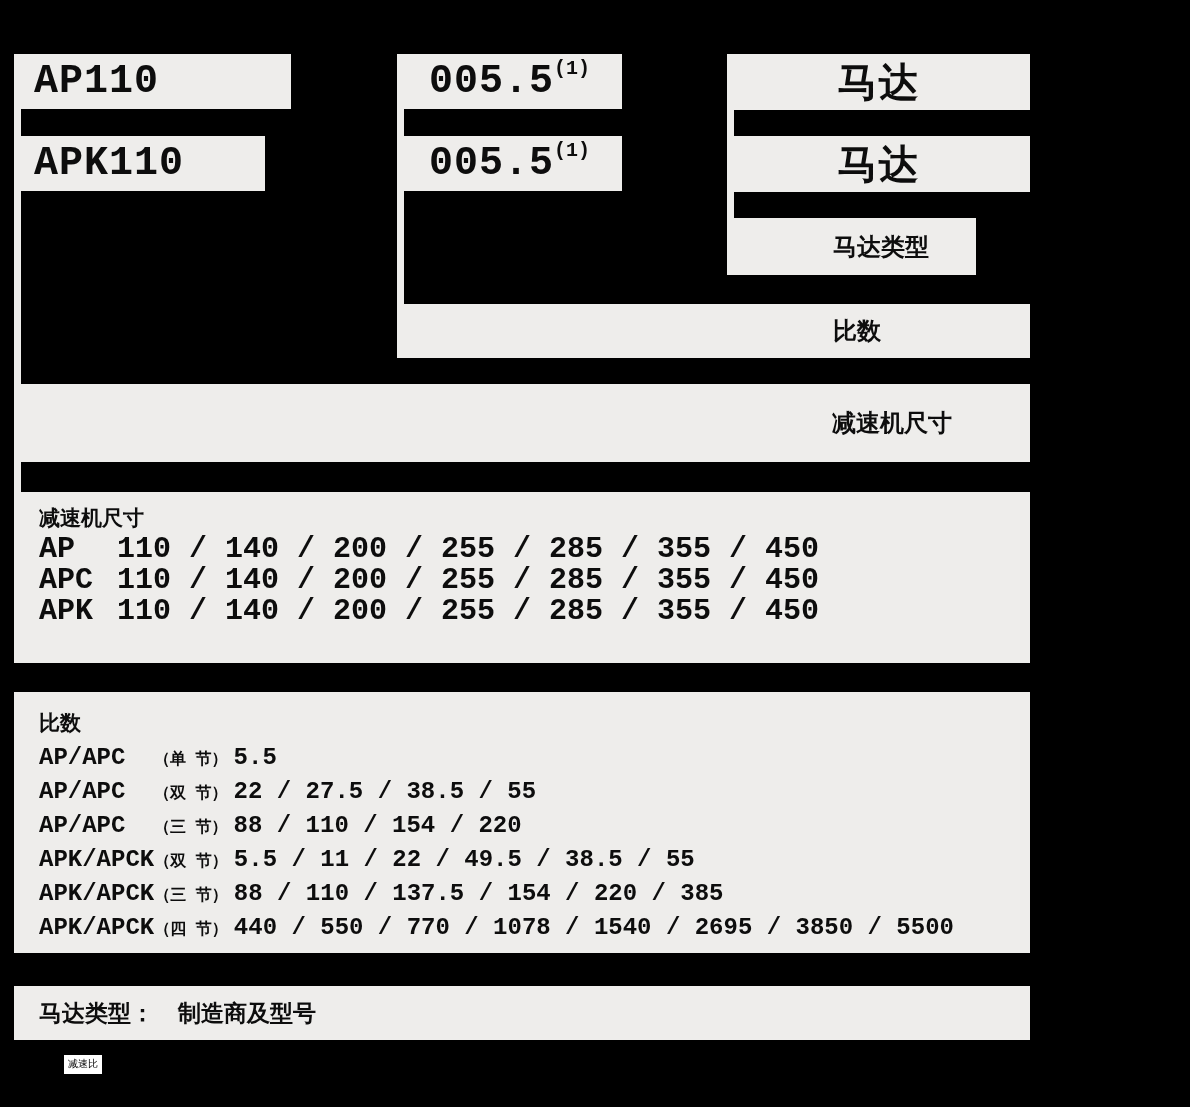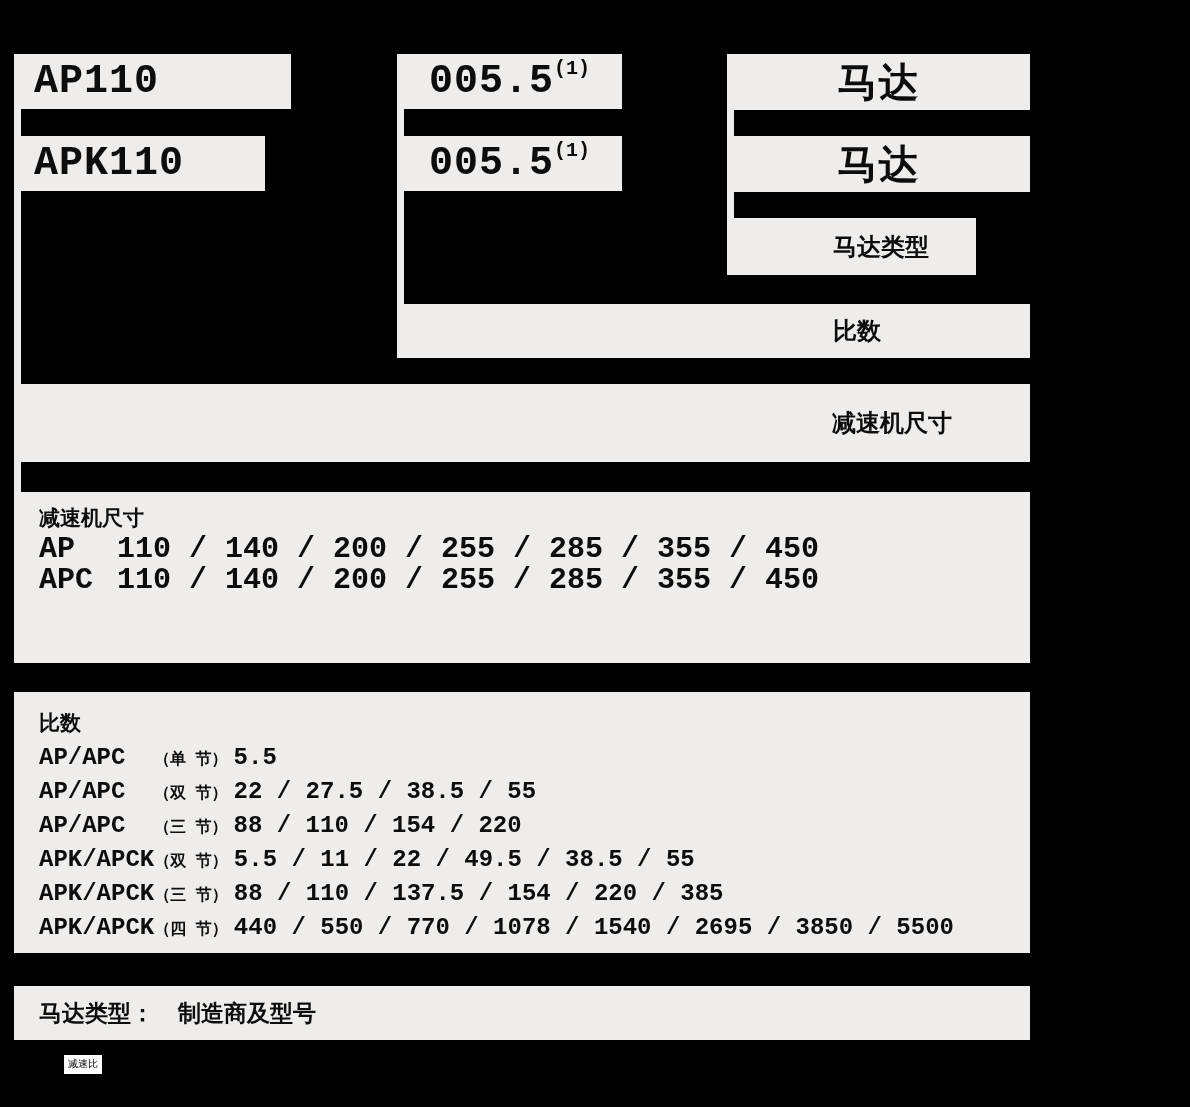--- a/index.html
+++ b/index.html
@@ -73,20 +73,23 @@
   </div>
 
   <div class="box legend" style="left:14px; top:492px; width:1016px; height:171px; padding:14px 0 0 25px;">
     <div class="title">减速机尺寸</div>
     <div class="row">
       <span class="model-col">AP</span><span>110 / 140 / 200 / 255 / 285 / 355 / 450</span>
     </div>
     <div class="row">
       <span class="model-col">APC</span><span>110 / 140 / 200 / 255 / 285 / 355 / 450</span>
     </div>
+    <div class="row">
+      <span class="model-col">APK</span><span>110 / 140 / 200 / 255 / 285 / 355 / 450</span>
+    </div>
   </div>
 
   <div class="box legend legend2" style="left:14px; top:692px; width:1016px; height:261px; padding:20px 0 0 25px;">
     <div class="title" style="line-height:26px; margin-bottom:4px;">比数</div>
     <div class="row">
       <span class="model-col2">AP/APC</span><span class="stages">（单 节）</span><span class="vals">5.5</span>
     </div>
     <div class="row">
       <span class="model-col2">AP/APC</span><span class="stages">（双 节）</span><span class="vals">22 / 27.5 / 38.5 / 55</span>
     </div>

